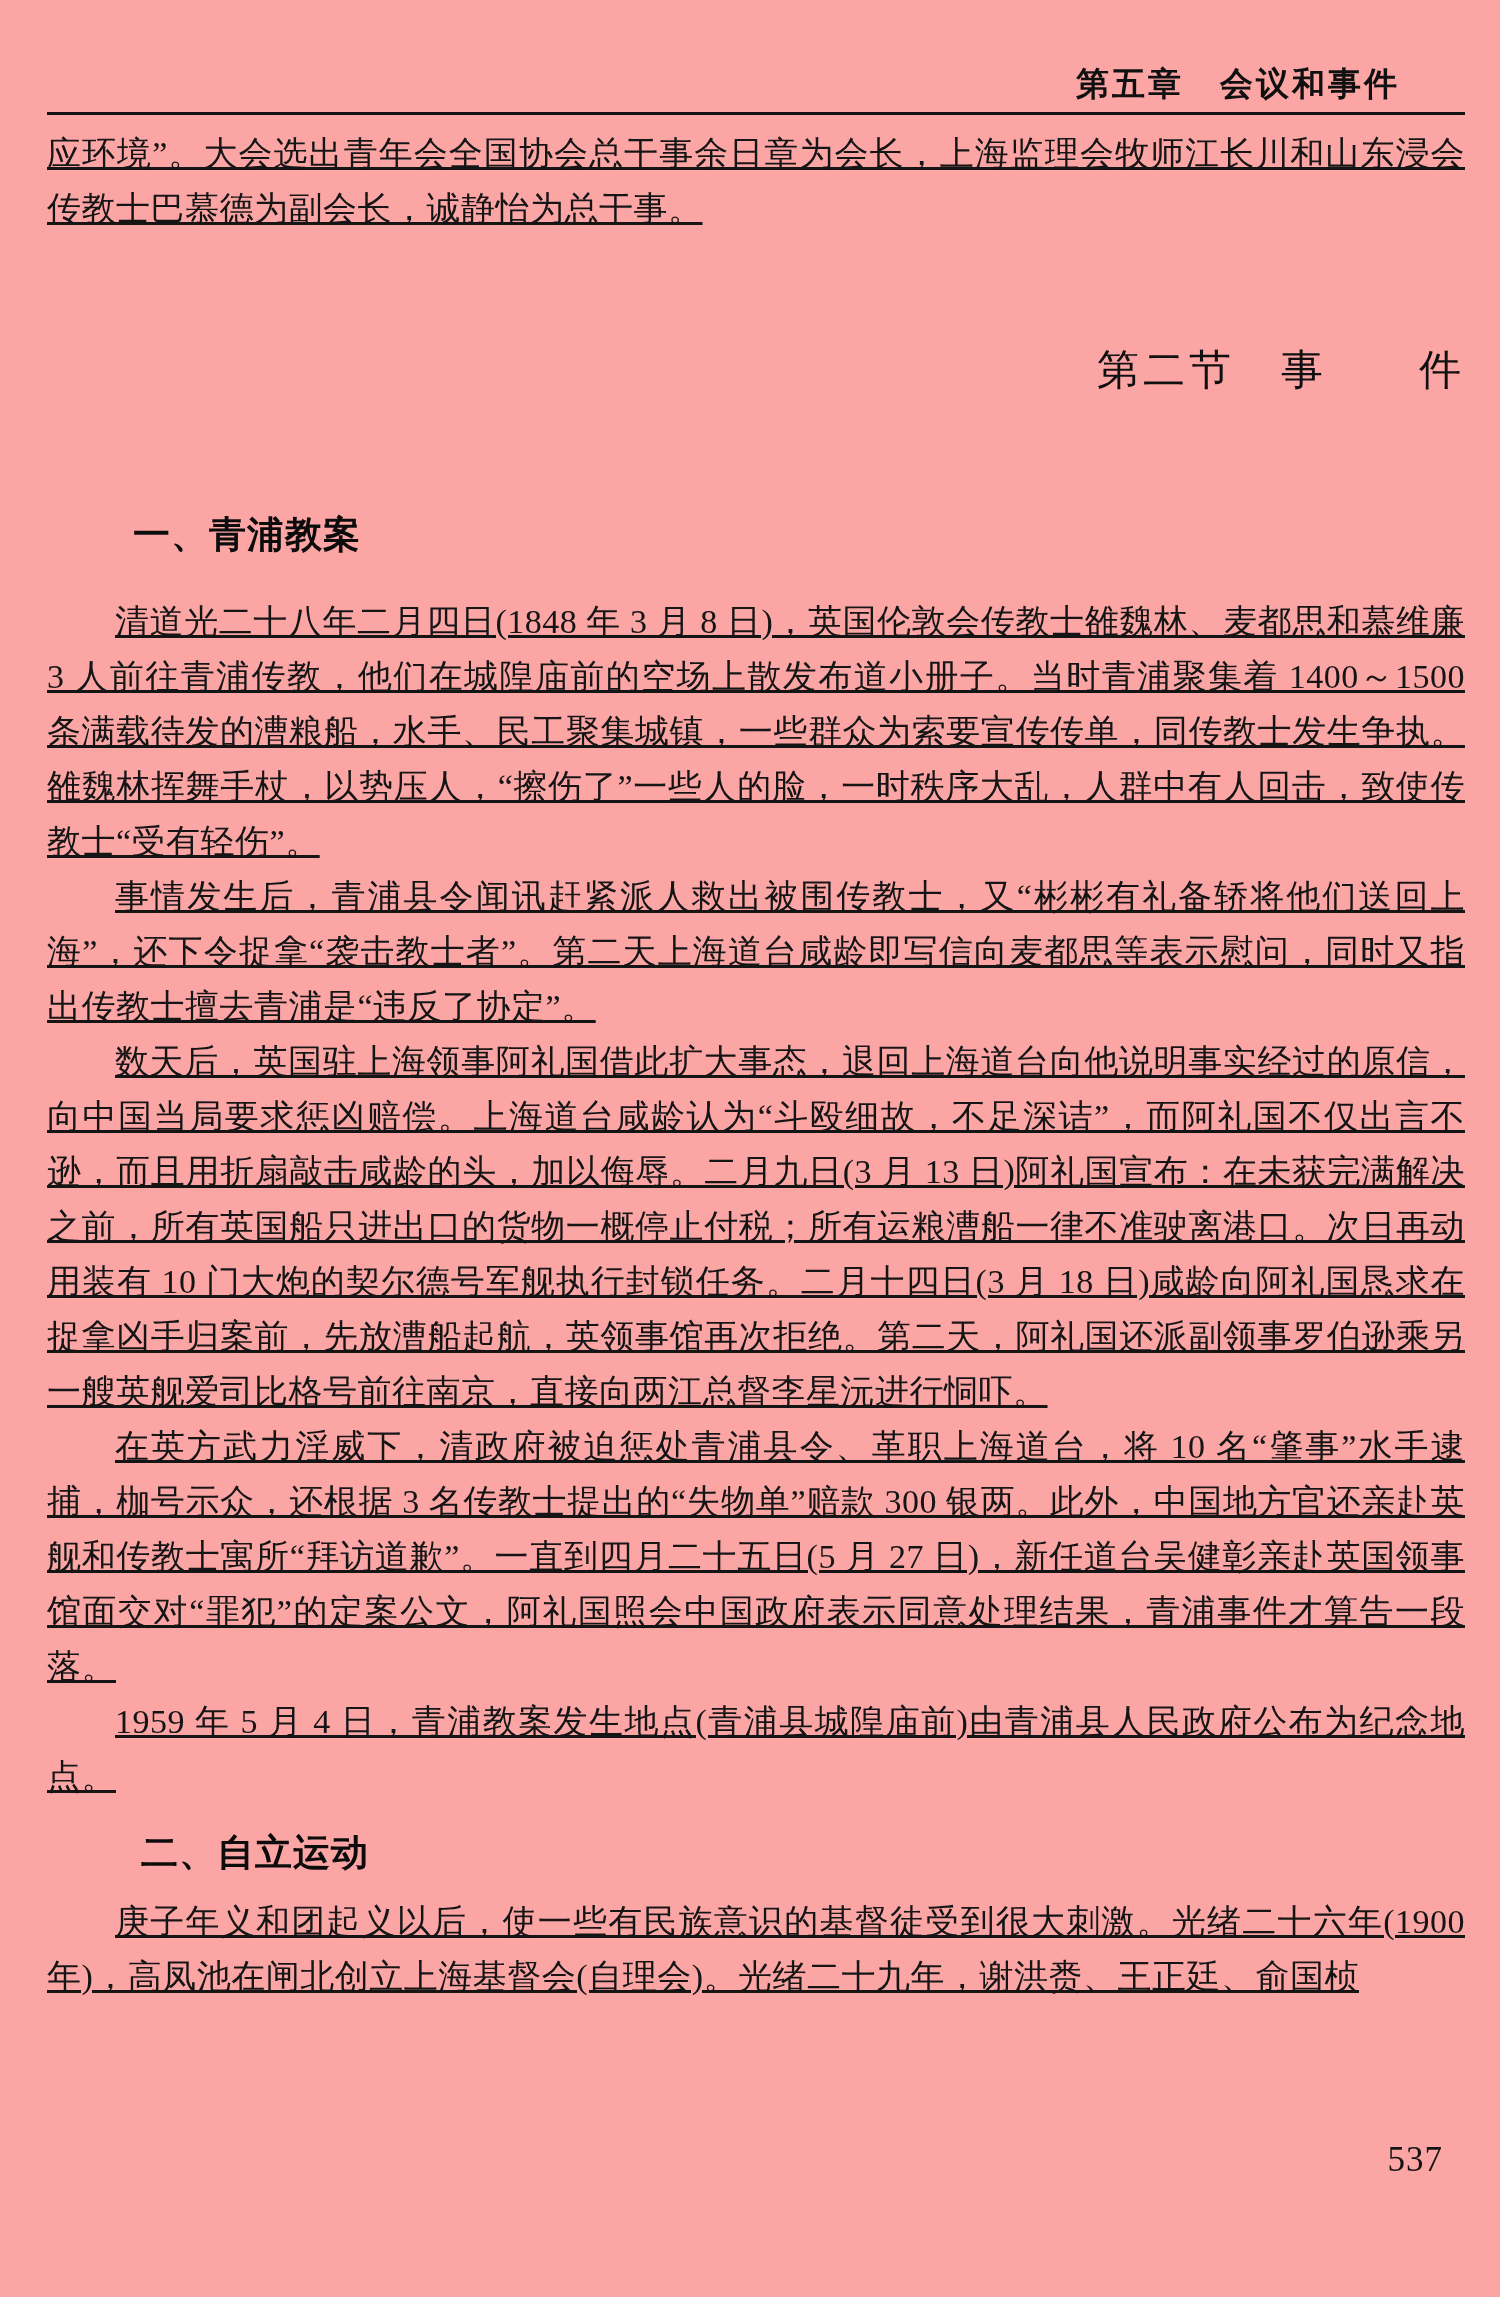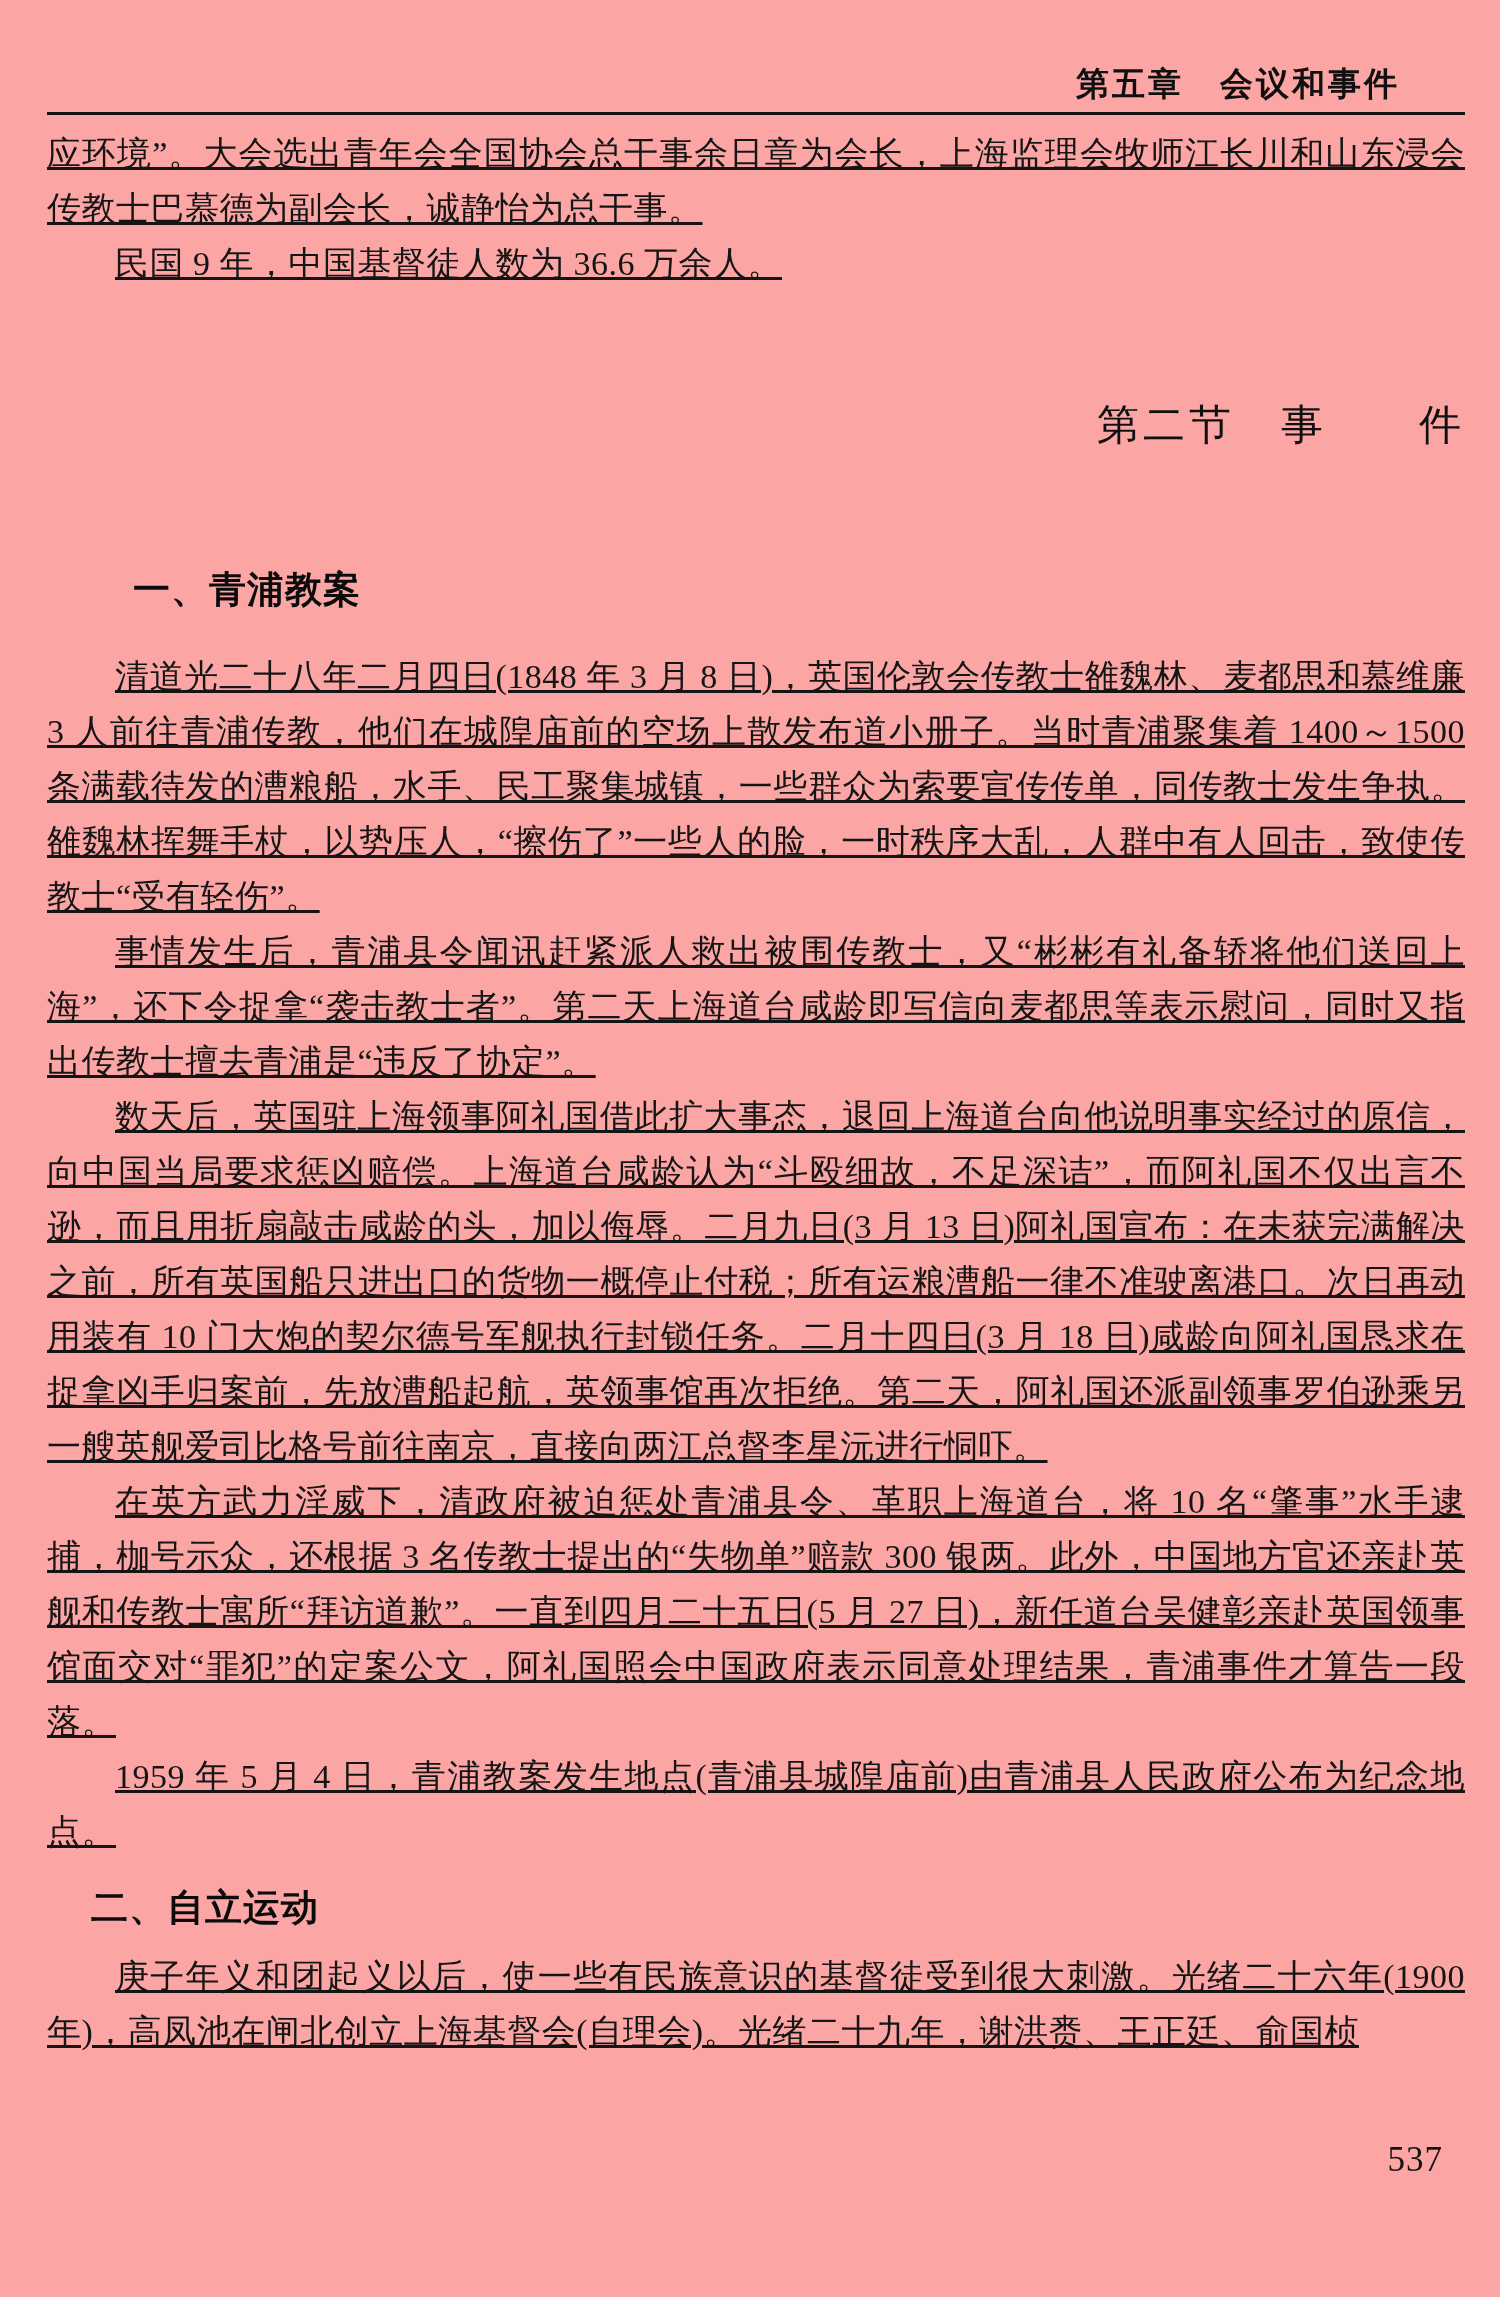--- a/index.html
+++ b/index.html
@@ -64,21 +64,21 @@
   .subhead {
     font-family: "Liberation Sans", sans-serif;
     font-weight: bold;
     font-size: 37px;
     line-height: 46px;
     margin: 112px 0 36px 86px;
     color: #0c0c0c;
     letter-spacing: 1px;
   }
   .subhead.second {
-    margin: 26px 0 18px 44px;
+    margin: 26px 0 18px 94px;
   }
   .page-number {
     position: absolute;
     top: 2140px;
     right: 57px;
     font-size: 35px;
     color: #141414;
     letter-spacing: 1px;
   }
 </style>
@@ -88,21 +88,20 @@
 <div class="page">
 
   <div class="running-head">第五章　会议和事件</div>
 
   <div class="head-rule"></div>
 
   <div class="content">
 
     <p class="body-p">应环境”。大会选出青年会全国协会总干事余日章为会长，上海监理会牧师江长川和山东浸会传教士巴慕德为副会长，诚静怡为总干事。</p>
 
-    <p class="body-p indent">民国 9 年，中国基督徒人数为 36.6 万余人。</p>
 
     <h2 class="section-title">第二节　事　　件</h2>
 
     <h3 class="subhead">一、青浦教案</h3>
 
     <p class="body-p indent">清道光二十八年二月四日(1848 年 3 月 8 日)，英国伦敦会传教士雒魏林、麦都思和慕维廉 3 人前往青浦传教，他们在城隍庙前的空场上散发布道小册子。当时青浦聚集着 1400～1500 条满载待发的漕粮船，水手、民工聚集城镇，一些群众为索要宣传传单，同传教士发生争执。雒魏林挥舞手杖，以势压人，“擦伤了”一些人的脸，一时秩序大乱，人群中有人回击，致使传教士“受有轻伤”。</p>
 
     <p class="body-p indent">事情发生后，青浦县令闻讯赶紧派人救出被围传教士，又“彬彬有礼备轿将他们送回上海”，还下令捉拿“袭击教士者”。第二天上海道台咸龄即写信向麦都思等表示慰问，同时又指出传教士擅去青浦是“违反了协定”。</p>
 
     <p class="body-p indent">数天后，英国驻上海领事阿礼国借此扩大事态，退回上海道台向他说明事实经过的原信，向中国当局要求惩凶赔偿。上海道台咸龄认为“斗殴细故，不足深诘”，而阿礼国不仅出言不逊，而且用折扇敲击咸龄的头，加以侮辱。二月九日(3 月 13 日)阿礼国宣布：在未获完满解决之前，所有英国船只进出口的货物一概停止付税；所有运粮漕船一律不准驶离港口。次日再动用装有 10 门大炮的契尔德号军舰执行封锁任务。二月十四日(3 月 18 日)咸龄向阿礼国恳求在捉拿凶手归案前，先放漕船起航，英领事馆再次拒绝。第二天，阿礼国还派副领事罗伯逊乘另一艘英舰爱司比格号前往南京，直接向两江总督李星沅进行恫吓。</p>

